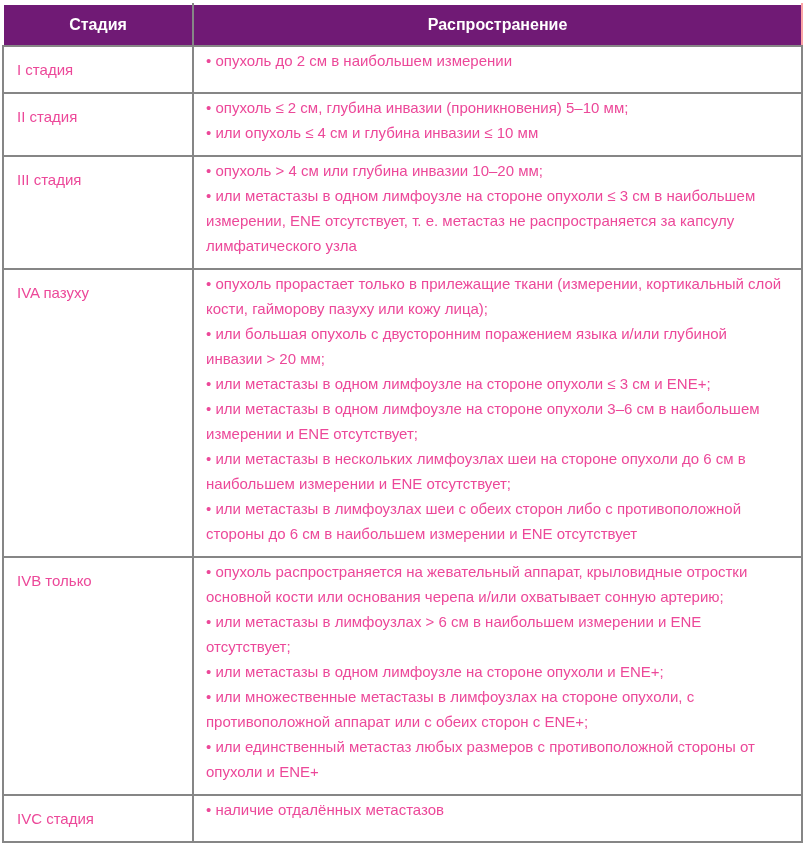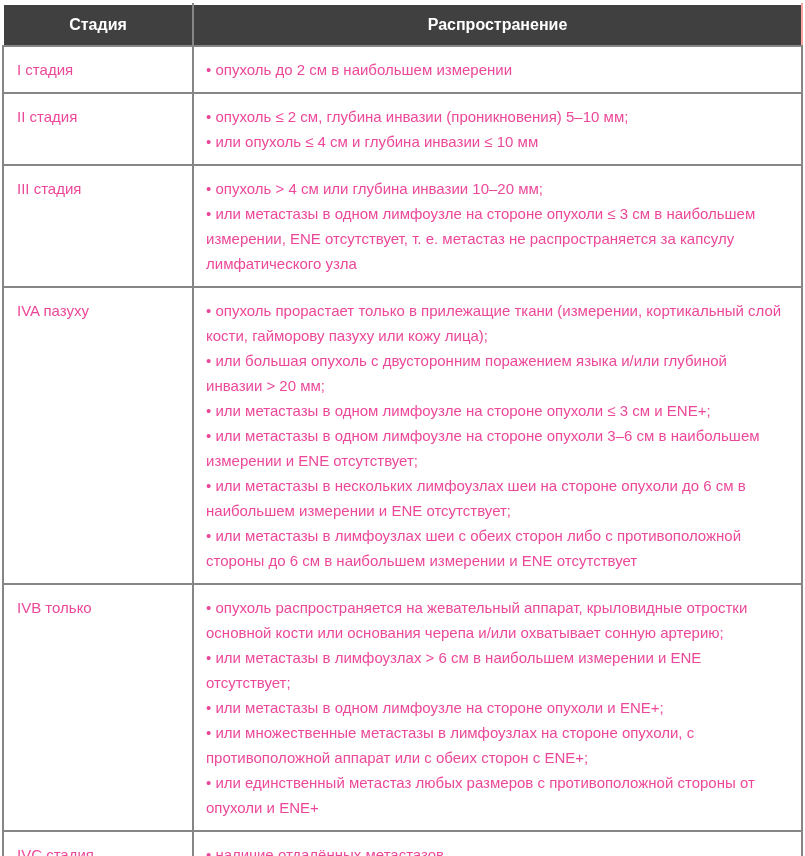--- a/index.html
+++ b/index.html
@@ -16,21 +16,21 @@
   }
   table.staging {
     border-collapse: collapse;
     table-layout: fixed;
     width: 801px;
   }
   table.staging col.c-stage  { width: 190px; }
   table.staging col.c-spread { width: 609px; }
 
   th {
-    background: #404040;
+    background: #701a75;
     color: #ffffff;
     font-size: 16px;
     font-weight: bold;
     text-align: center;
     padding: 11px 6px;
     border: 2px solid #868686;
     border-top: 2px solid #ffffff;
   }
   th:first-child { border-left: 2px solid #ffffff; }
   th:last-child  { border-right: 2px solid #fca5a5; }
@@ -40,21 +40,21 @@
     vertical-align: top;
     background: #ffffff;
     color: #ec4899;
     font-size: 15px;
     line-height: 25px;
   }
   td.stage-cell {
     padding: 10px 8px 10px 13px;
   }
   td.spread-cell {
-    padding: 10px 16px 10px 12px;
+    padding: 1px 16px 10px 12px;
   }
   .bullet-line {
     margin: 0;
   }
 </style>
 </head>
 <body>
 
 <div class="table-wrap">
   <table class="staging">

